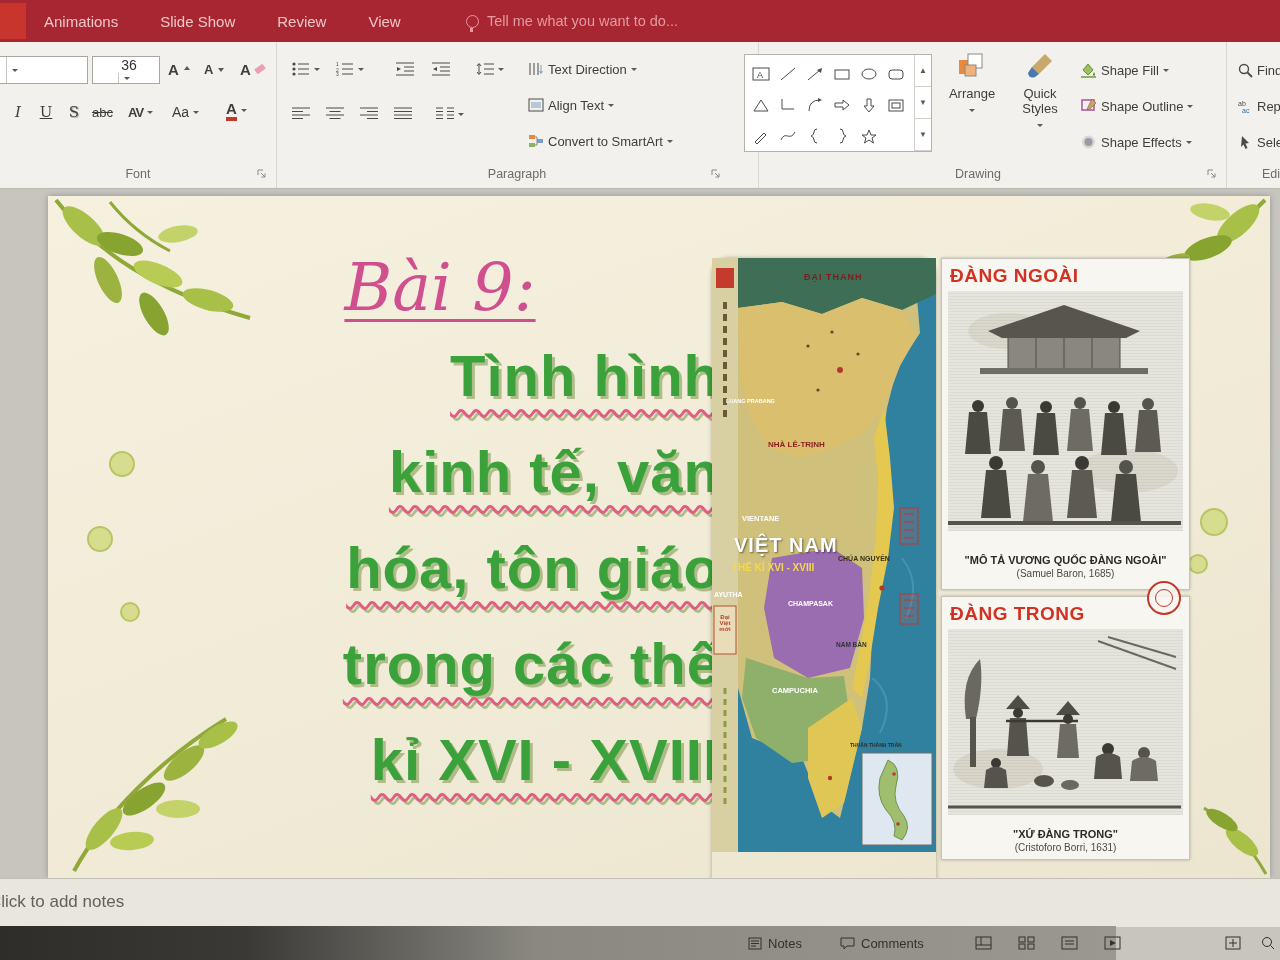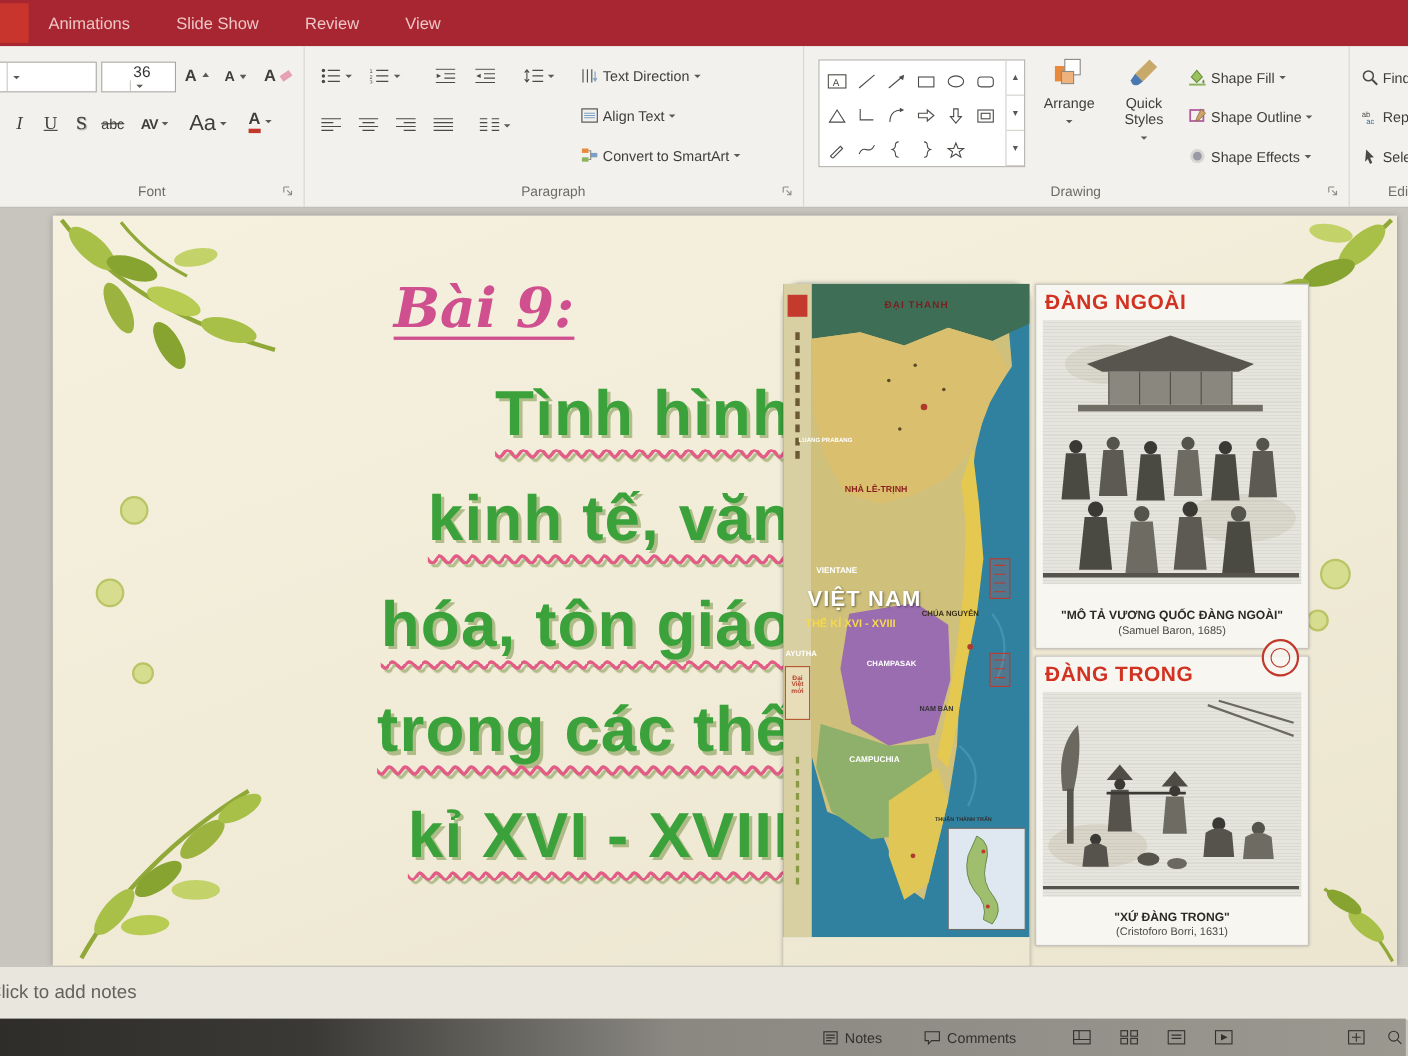--- a/index.html
+++ b/index.html
@@ -32,21 +32,21 @@
   .bigbtn{position:absolute;top:10px;width:64px;height:102px;display:flex;flex-direction:column;align-items:center;justify-content:flex-start;gap:4px;text-align:center;font-size:13px;color:#3f3e3b;}
   .gallery{position:absolute;left:14px;top:12px;width:186px;height:96px;background:#fff;border:1px solid #b5b2ac;display:flex;}
   .gal-grid{flex:1;overflow:hidden;display:flex;flex-wrap:wrap;align-content:flex-start;padding:3px 2px;}
   .gal-cell{width:27px;height:31px;display:flex;align-items:center;justify-content:center;}
   .gal-scroll{width:16px;border-left:1px solid #d2d0ca;display:flex;flex-direction:column;}
   .gal-scroll div{flex:1;display:flex;align-items:center;justify-content:center;border-bottom:1px solid #d2d0ca;font-size:8px;color:#5a5955;}
   
   .slide{position:absolute;left:48px;top:196px;width:1222px;height:682px;
          background:linear-gradient(160deg,#f6f1df,#ece6d0);box-shadow:0 0 6px rgba(0,0,0,.25);}
   .lesson-title{position:absolute;left:112px;top:54px;width:560px;text-align:center;
-    font-family:"DejaVu Serif",serif;font-style:italic;font-weight:bold;font-size:50px;color:#cf4f8f;
+    font-family:"DejaVu Serif",serif;font-style:italic;font-weight:normal;font-size:65px;color:#cf4f8f;
     text-decoration:underline;text-decoration-thickness:3px;text-underline-offset:9px;}
   .heading{position:absolute;left:112px;top:132px;width:560px;text-align:right;
     font-weight:bold;font-size:58px;line-height:96px;color:#3ba23b;letter-spacing:1px;
     text-shadow:3px 3px 0 rgba(96,130,42,.45);}
   .heading div{text-decoration:underline;text-decoration-style:wavy;text-decoration-color:#e25c86;
     text-decoration-thickness:3px;text-underline-offset:13px;}
   .dot{position:absolute;border-radius:50%;background:#d6dd8f;border:2px solid #b9c464;}
   
   .map{position:absolute;left:664px;top:62px;width:224px;height:695px;box-shadow:0 0 4px rgba(0,0,0,.3);border-radius:17px;}
   .map svg{position:absolute;left:0;top:0;}
@@ -58,36 +58,40 @@
      repeating-linear-gradient(0deg,#dcdbd3 0 1px,#e6e5dd 1px 3px);}
   .fig-cap{position:absolute;left:0;right:0;text-align:center;color:#2b2a27;}
   .fig-cap .cap{font-weight:bold;font-size:11px;}
   .fig-cap .credit{font-size:10px;color:#4a4945;margin-top:2px;}
   .seal{position:absolute;top:-16px;right:8px;width:30px;height:30px;border:2px solid #c0392b;border-radius:50%;
         display:flex;align-items:center;justify-content:center;background:rgba(247,246,241,.85);}
   .seal::after{content:"";width:16px;height:16px;border:1.5px solid #c0392b;border-radius:50%;}
   
   .notes-pane{position:absolute;left:0;top:878px;width:1280px;height:48px;background:#e9e6dd;border-top:1px solid #c2bfb7;}
   .notes-pane .ph{position:absolute;left:-11px;top:13px;font-size:17px;color:#63615b;}
-  .statusbar{position:absolute;left:0;top:926px;width:1278px;height:34px;
+  .statusbar{position:absolute;left:0;top:926px;width:1116px;height:34px;
      background:linear-gradient(90deg,#2e2d2a 0%,#3a3936 22%,#8a8881 48%,#9a988f 100%);}
   .sb-item{position:absolute;top:0;height:34px;display:flex;align-items:center;gap:6px;color:#32312d;font-size:13px;}
   .sb-ic{display:block;}
 </style>
 </head>
 <body>
 
 <div class="titlebar">
   <div class="accent"></div>
   <div class="tabs">
     <span class="tab">Animations</span>
     <span class="tab">Slide Show</span>
     <span class="tab">Review</span>
     <span class="tab">View</span>
   </div>
+  <div class="tellme">
+    <span class="bulb"></span>
+    <span>Tell me what you want to do...</span>
+  </div>
 </div>
 
 <div class="ribbon">
 
   <div class="rgroup" style="left:0;width:276px;">
     <div class="combo" style="left:-60px;top:14px;width:146px;">
       <span class="val"></span>
       <span class="dbtn">
           <span class="dd"></span>
         </span>
@@ -125,35 +129,35 @@
       <span class="fbtn" style="text-shadow:1px 1px 1px #999;">S</span>
     </div>
     <div class="ribtn" style="left:92px;top:58px;">
       <span style="font-size:13px;text-decoration:line-through;">abc</span>
     </div>
     <div class="ribtn" style="left:128px;top:58px;">
       <span style="font-size:13px;font-weight:bold;letter-spacing:-1px;">AV</span>
       <span class="dd"></span>
     </div>
     <div class="ribtn" style="left:172px;top:58px;">
-      <span style="font-size:20px;">Aa</span>
+      <span style="font-size:14px;">Aa</span>
       <span class="dd"></span>
     </div>
     <div class="ribtn" style="left:226px;top:56px;">
       <span style="font-size:15px;font-weight:bold;border-bottom:4px solid #c0392b;line-height:17px;">A</span>
       <span class="dd"></span>
     </div>
     <div class="glabel">Font</div>
     <svg class="launcher" style="left:256px;" viewBox="0 0 12 12">
       <path d="M2 2 H7 M2 2 V7" stroke="#8a8a84" fill="none"></path>
         <path d="M5 5 L9 9 M9 5.5 V9 H5.5" stroke="#8a8a84" fill="none"></path>
     </svg>
   </div>
 
-  <div class="rgroup" style="left:276px;width:454px;">
+  <div class="rgroup" style="left:276px;width:454px;padding-left:28px;">
     <div class="ribtn" style="left:16px;top:15px;">
       <svg class="ic" width="18" height="14" viewBox="0 0 18 14">
         <circle cx="2" cy="2" r="1.6" fill="#4a4a46"></circle>
           <circle cx="2" cy="7" r="1.6" fill="#4a4a46"></circle>
           <circle cx="2" cy="12" r="1.6" fill="#4a4a46"></circle>
         <path d="M6 2 h11 M6 7 h11 M6 12 h11" stroke="#4a4a46"></path>
         </svg>
       <span class="dd"></span>
     </div>
     <div class="ribtn" style="left:60px;top:15px;">

